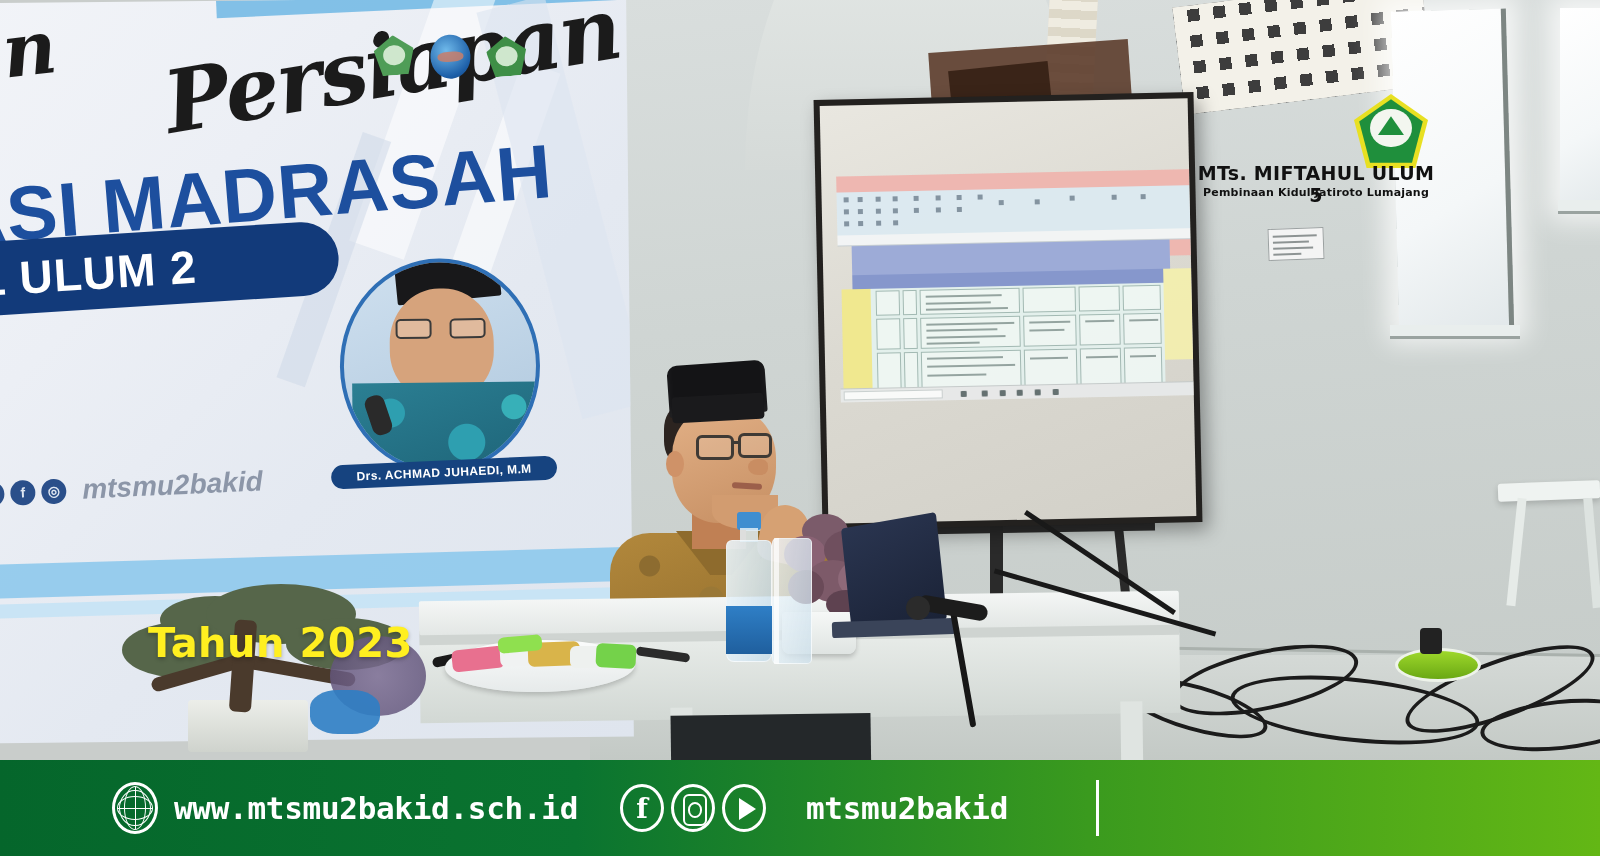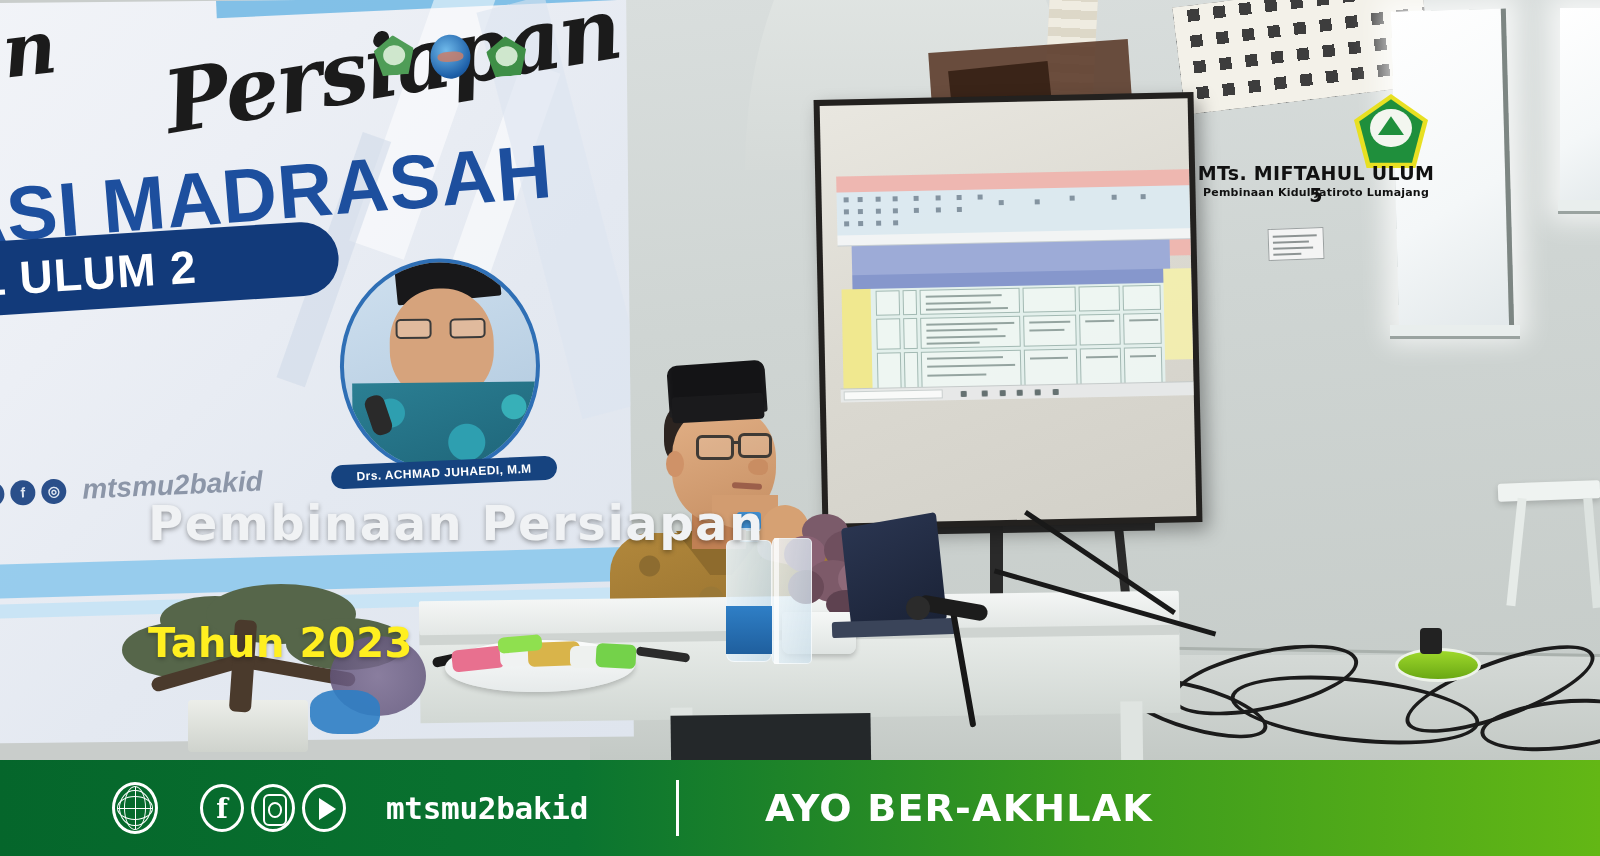--- a/index.html
+++ b/index.html
@@ -683,36 +683,35 @@
         <div class="mts-pent"></div>
         <div class="mts-pent2"></div>
         <div class="mts-circ"></div>
         <div class="mts-book"></div>
       </div>
       <div class="mts-t1">MTs. MIFTAHUL ULUM 5</div>
       <div class="mts-t2">Pembinaan Kidul Jatiroto Lumajang</div>
     </div>
 
     <div id="overlay">
-      <div class="ov-l1">Pembinaan Persiapan</div>
       <div class="ov-l3">Tahun 2023</div>
     </div>
   </div>
 
   <div id="footer">
     <div class="f-left">
       <div class="globe">
         <span class="g1"></span>
           <span class="g2"></span>
           <span class="g3"></span>
       </div>
+      <div class="f-url">www.mtsmu2bakid.sch.id</div>
       <div class="f-socials">
         <div class="soc fb">f</div>
         <div class="soc ig"></div>
         <div class="soc yt"></div>
       </div>
       <div class="f-handle">mtsmu2bakid</div>
       <div class="f-div"></div>
-      <div class="f-slogan">AYO BER-AKHLAK</div>
     </div>
   </div>
 
 </div>
 
 </body></html>

